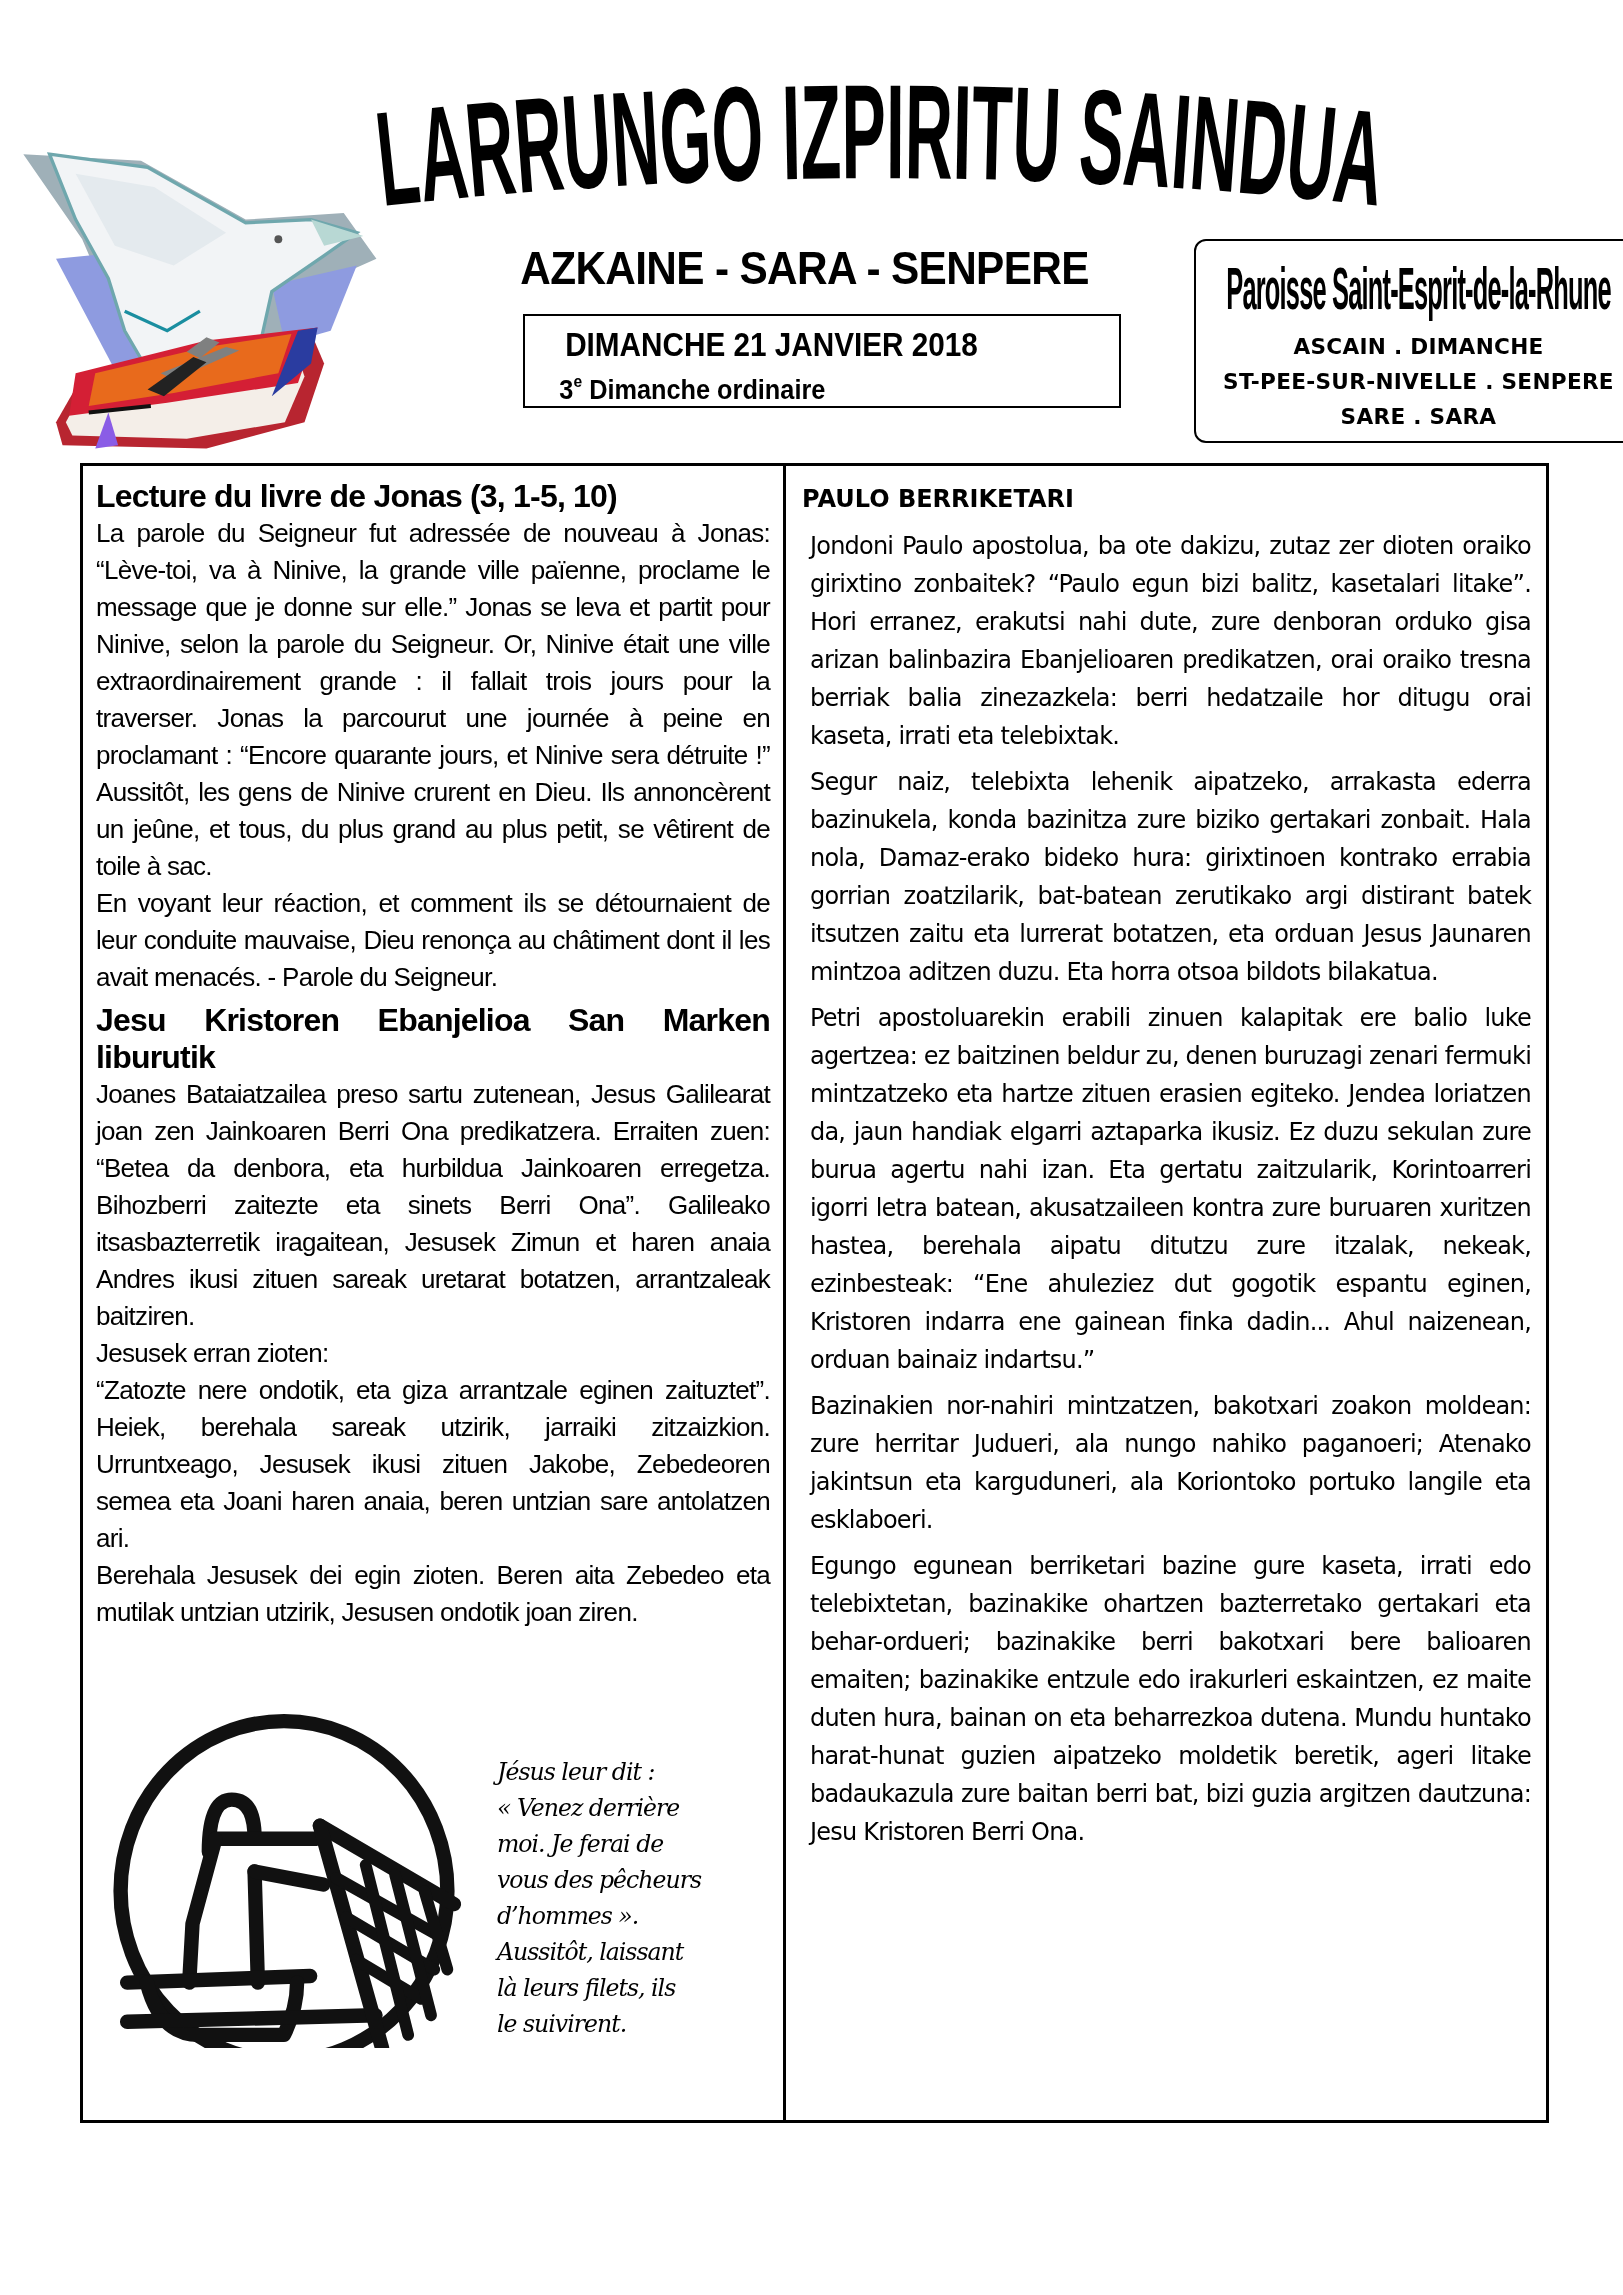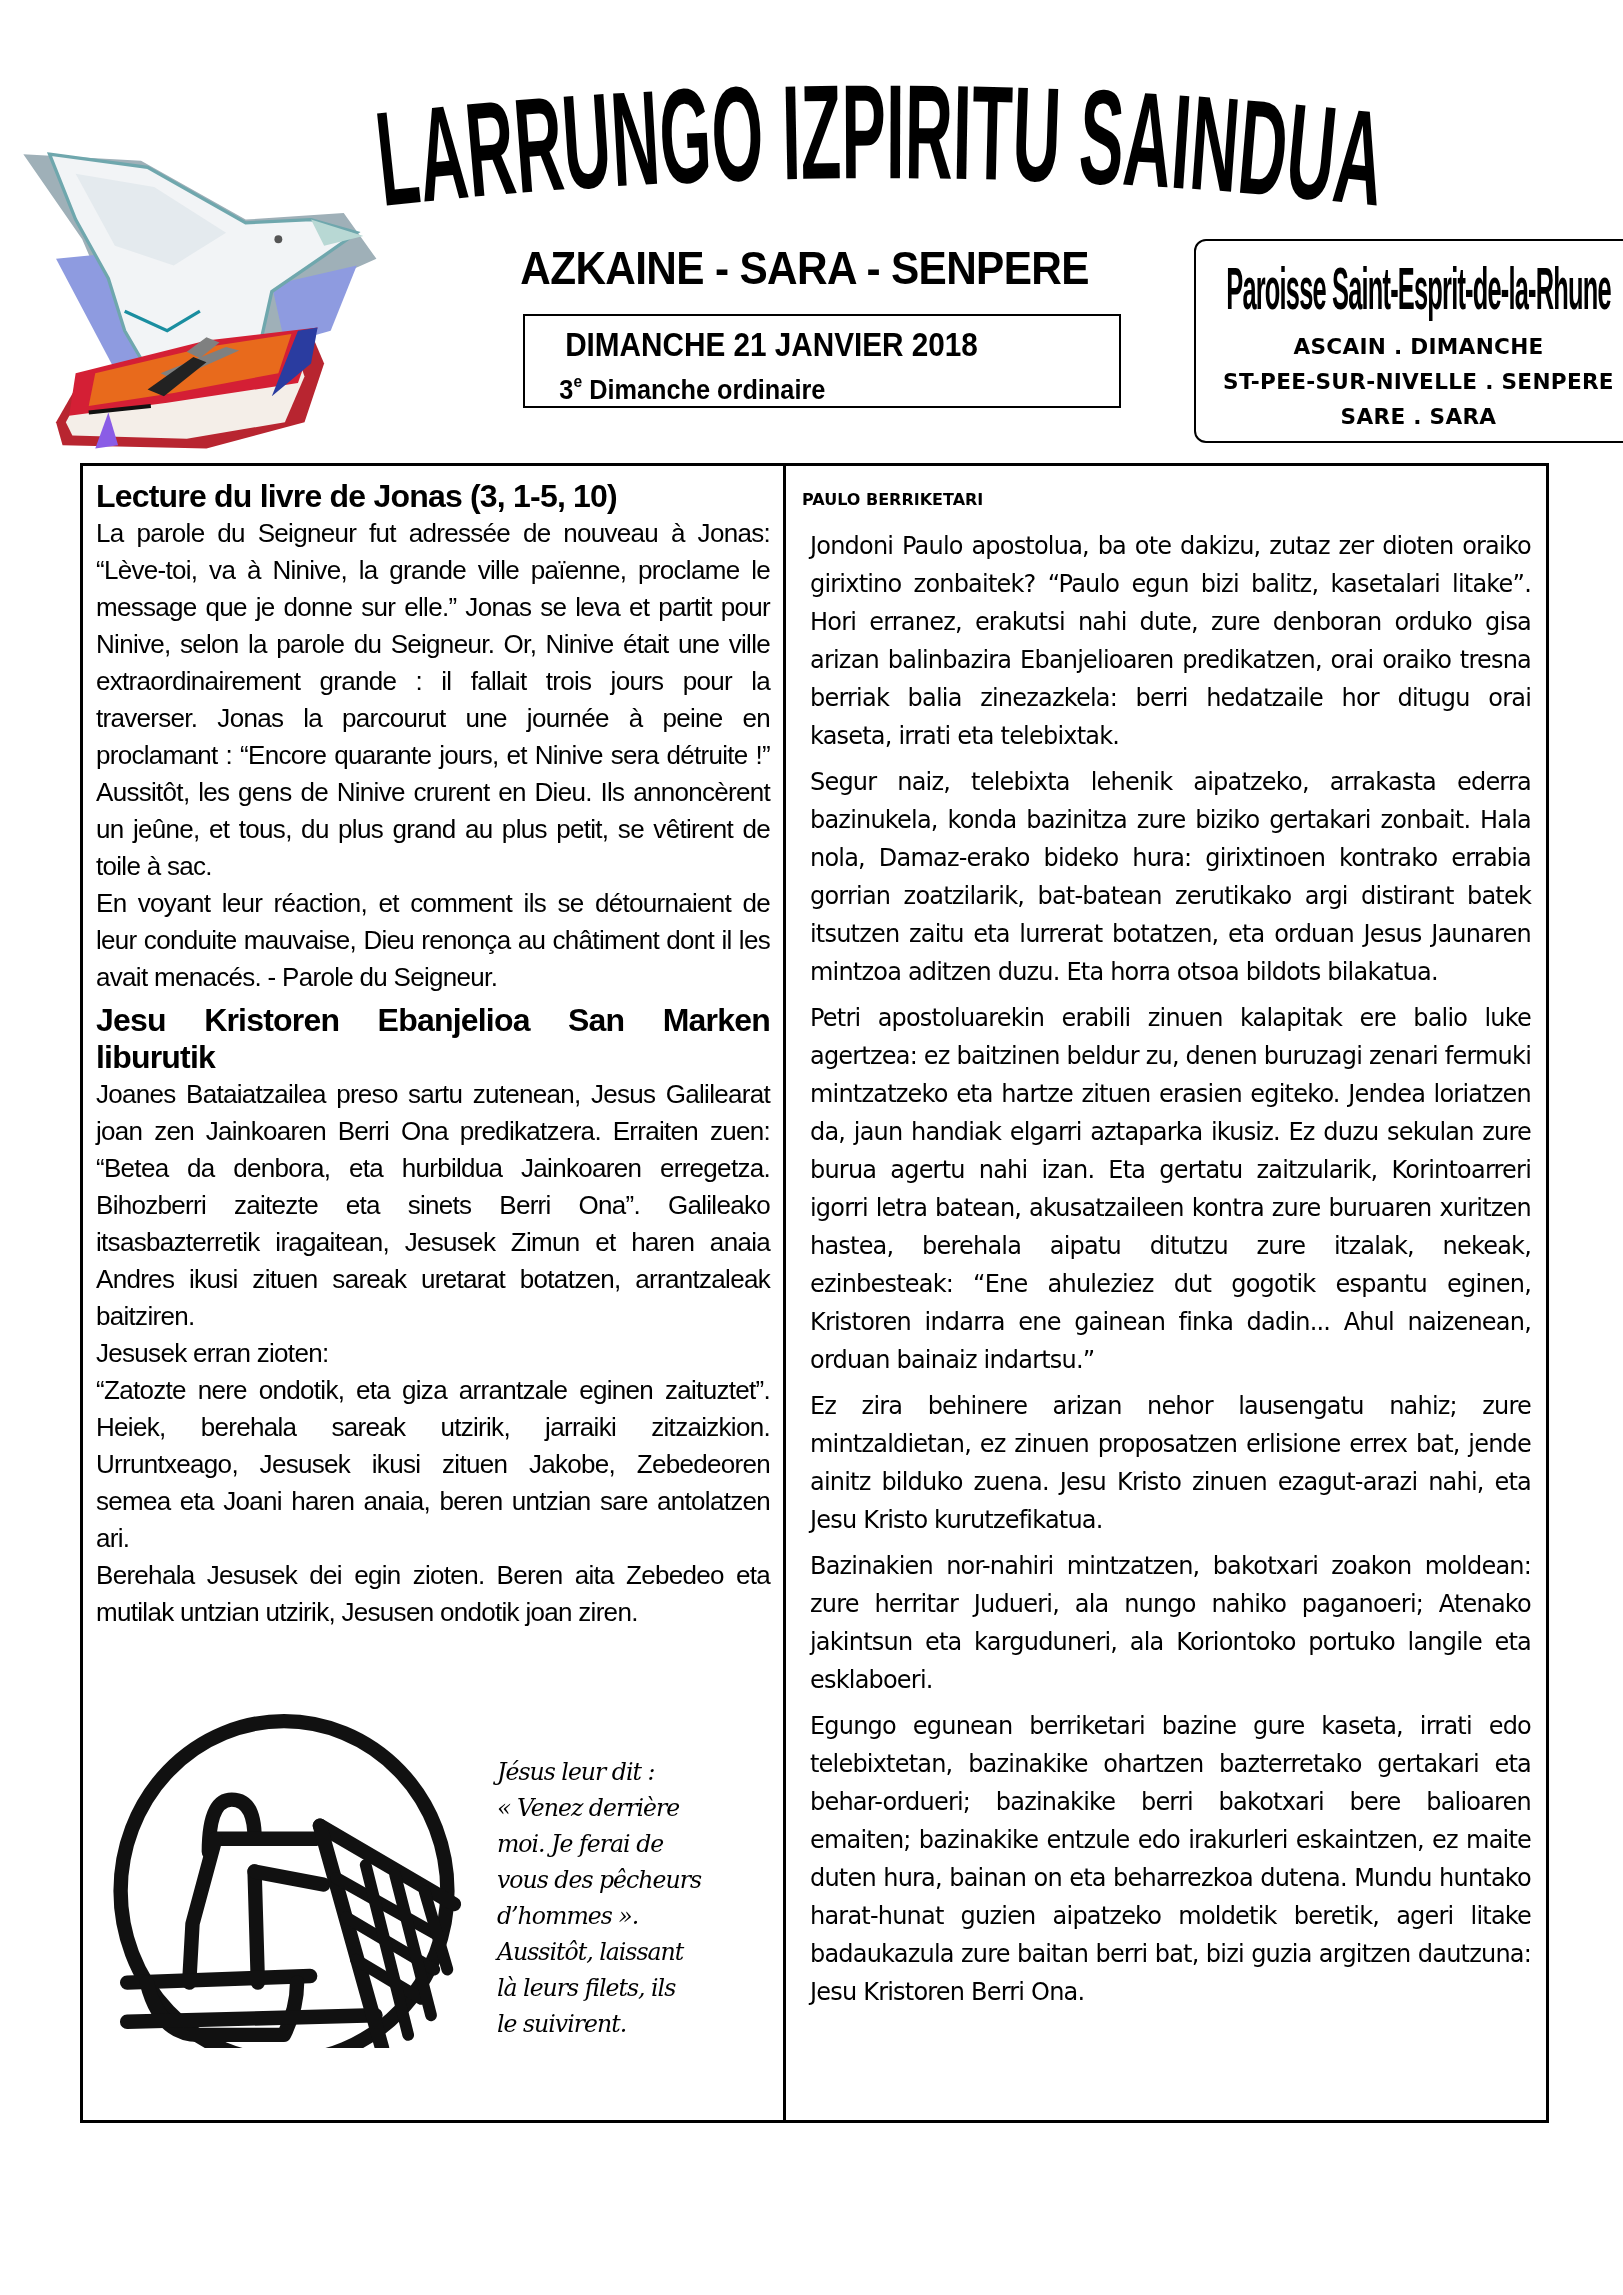--- a/index.html
+++ b/index.html
@@ -84,21 +84,21 @@
   #caption div { white-space: nowrap; }
 
   
   #right-col {
     left: 802px; top: 481px; width: 737px;
     font-family: "DejaVu Sans", sans-serif;
     font-size: 24px; line-height: 38px; text-align: justify;
     letter-spacing: -0.8px;
   }
   #right-col h2 {
-    font-size: 16px; font-weight: bold; margin: 0 0 9.2px 0; line-height: 37px; letter-spacing: 0px;
+    font-size: 24px; font-weight: bold; margin: 0 0 9.2px 0; line-height: 37px; letter-spacing: 0px;
   }
   #right-col p { margin: 8px; }
 </style>
 </head>
 <body>
 
 <div id="masthead" class="abs">
   <svg viewBox="0 0 1545 250" preserveAspectRatio="none">
     <defs>
       <path id="arcpath" d="M 10 215 Q 772 130 1535 215" fill="none"></path>
@@ -206,17 +206,16 @@
   <div>Aussitôt, laissant</div>
   <div>là leurs filets, ils</div>
   <div>le suivirent.</div>
 </div>
 
 <div id="right-col" class="abs">
   <h2>PAULO BERRIKETARI</h2>
   <p>Jondoni Paulo apostolua, ba ote dakizu, zutaz zer dioten oraiko girixtino zonbaitek? “Paulo egun bizi balitz, kasetalari litake”. Hori erranez, erakutsi nahi dute, zure denboran orduko gisa arizan balinbazira Ebanjelioaren predikatzen, orai oraiko tresna berriak balia zinezazkela: berri hedatzaile hor ditugu orai kaseta, irrati eta telebixtak.</p>
   <p>Segur naiz, telebixta lehenik aipatzeko, arrakasta ederra bazinukela, konda bazinitza zure biziko gertakari zonbait. Hala nola, Damaz-erako bideko hura: girixtinoen kontrako errabia gorrian zoatzilarik, bat-batean zerutikako argi distirant batek itsutzen zaitu eta lurrerat botatzen, eta orduan Jesus Jaunaren mintzoa aditzen duzu. Eta horra otsoa bildots bilakatua.</p>
   <p>Petri apostoluarekin erabili zinuen kalapitak ere balio luke agertzea: ez baitzinen beldur zu, denen buruzagi zenari fermuki mintzatzeko eta hartze zituen erasien egiteko. Jendea loriatzen da, jaun handiak elgarri aztaparka ikusiz. Ez duzu sekulan zure burua agertu nahi izan. Eta gertatu zaitzularik, Korintoarreri igorri letra batean, akusatzaileen kontra zure buruaren xuritzen hastea, berehala aipatu ditutzu zure itzalak, nekeak, ezinbesteak: “Ene ahuleziez dut gogotik espantu eginen, Kristoren indarra ene gainean finka dadin... Ahul naizenean, orduan bainaiz indartsu.”</p>
-  <p>Ez zira behinere arizan nehor lausengatu nahiz; zure mintzaldietan, ez zinuen proposatzen erlisione errex bat, jende ainitz bilduko zuena. Jesu Kristo zinuen ezagut-arazi nahi, eta Jesu Kristo kurutzefikatua.</p>
   <p>Bazinakien nor-nahiri mintzatzen, bakotxari zoakon moldean: zure herritar Judueri, ala nungo nahiko paganoeri; Atenako jakintsun eta karguduneri, ala Koriontoko portuko langile eta esklaboeri.</p>
   <p>Egungo egunean berriketari bazine gure kaseta, irrati edo telebixtetan, bazinakike ohartzen bazterretako gertakari eta behar-ordueri; bazinakike berri bakotxari bere balioaren emaiten; bazinakike entzule edo irakurleri eskaintzen, ez maite duten hura, bainan on eta beharrezkoa dutena. Mundu huntako harat-hunat guzien aipatzeko moldetik beretik, ageri litake badaukazula zure baitan berri bat, bizi guzia argitzen dautzuna: Jesu Kristoren Berri Ona.</p>
 </div>
 
 
 </body></html>

